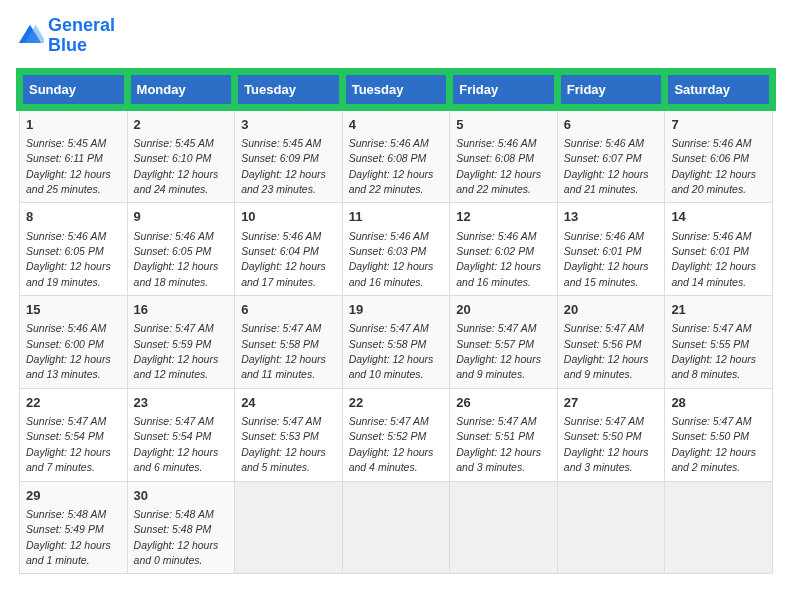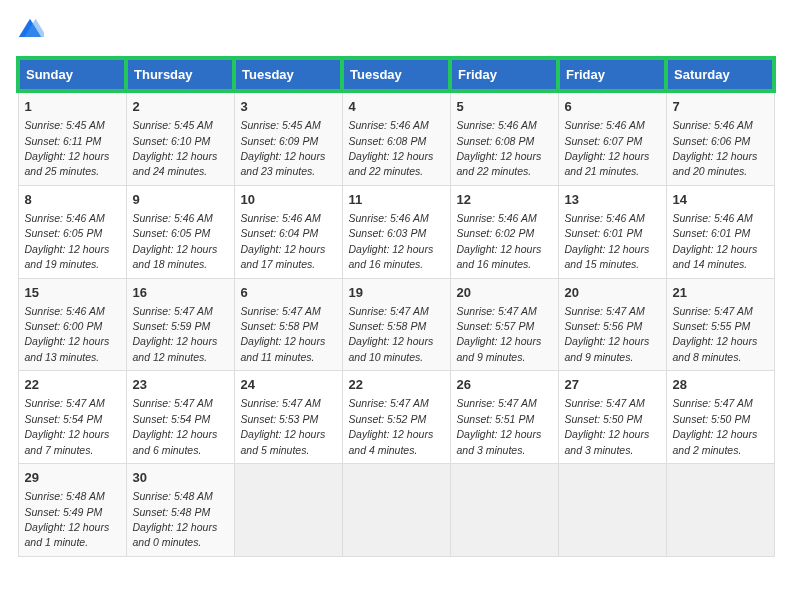--- a/index.html
+++ b/index.html
@@ -49,21 +49,21 @@
       border-collapse: collapse;
       font-size: 11px;
     }
     thead tr th {
       background-color: #2d6fc7;
       color: #fff;
       text-align: left;
       padding: 7px 6px;
       font-size: 13px;
       font-weight: bold;
-      border: 4px solid #22c55e;
+      border: 7px solid #22c55e;
     }
     tbody tr td {
       vertical-align: top;
       padding: 5px 6px;
       border: 1px solid #ddd;
       background: #fff;
       min-height: 70px;
       width: 14.28%;
       color: #333;
       line-height: 1.4;
@@ -88,33 +88,37 @@
   </style>
 </head>
 <body>
 
 <div class="header-area">
   <div class="logo">
     <svg class="logo-icon" viewBox="0 0 40 40">
       <polygon points="20,4 36,30 4,30" fill="#1a73e8"></polygon>
       <polygon points="28,4 44,30 12,30" fill="#4a9aee" opacity="0.5"></polygon>
     </svg>
+    <div class="logo-text">
+      <span>General</span><br>
+      <span style="color:#1a73e8;">Blue</span>
+    </div>
   </div>
   <div class="title-area">
     <div class="month-title"></div>
     <div class="location-title"></div>
   </div>
 </div>
 
 <table>
   <thead>
     <tr>
 
     <th>Sunday</th>
-        <th>Thursday</th>
+        <th>Monday</th>
         <th>Tuesday</th>
         <th>Tuesday</th>
         <th>Friday</th>
         <th>Friday</th>
         <th>Saturday</th>
       </tr>
   </thead>
   <tbody id="cal-body">
 
   <tr>

